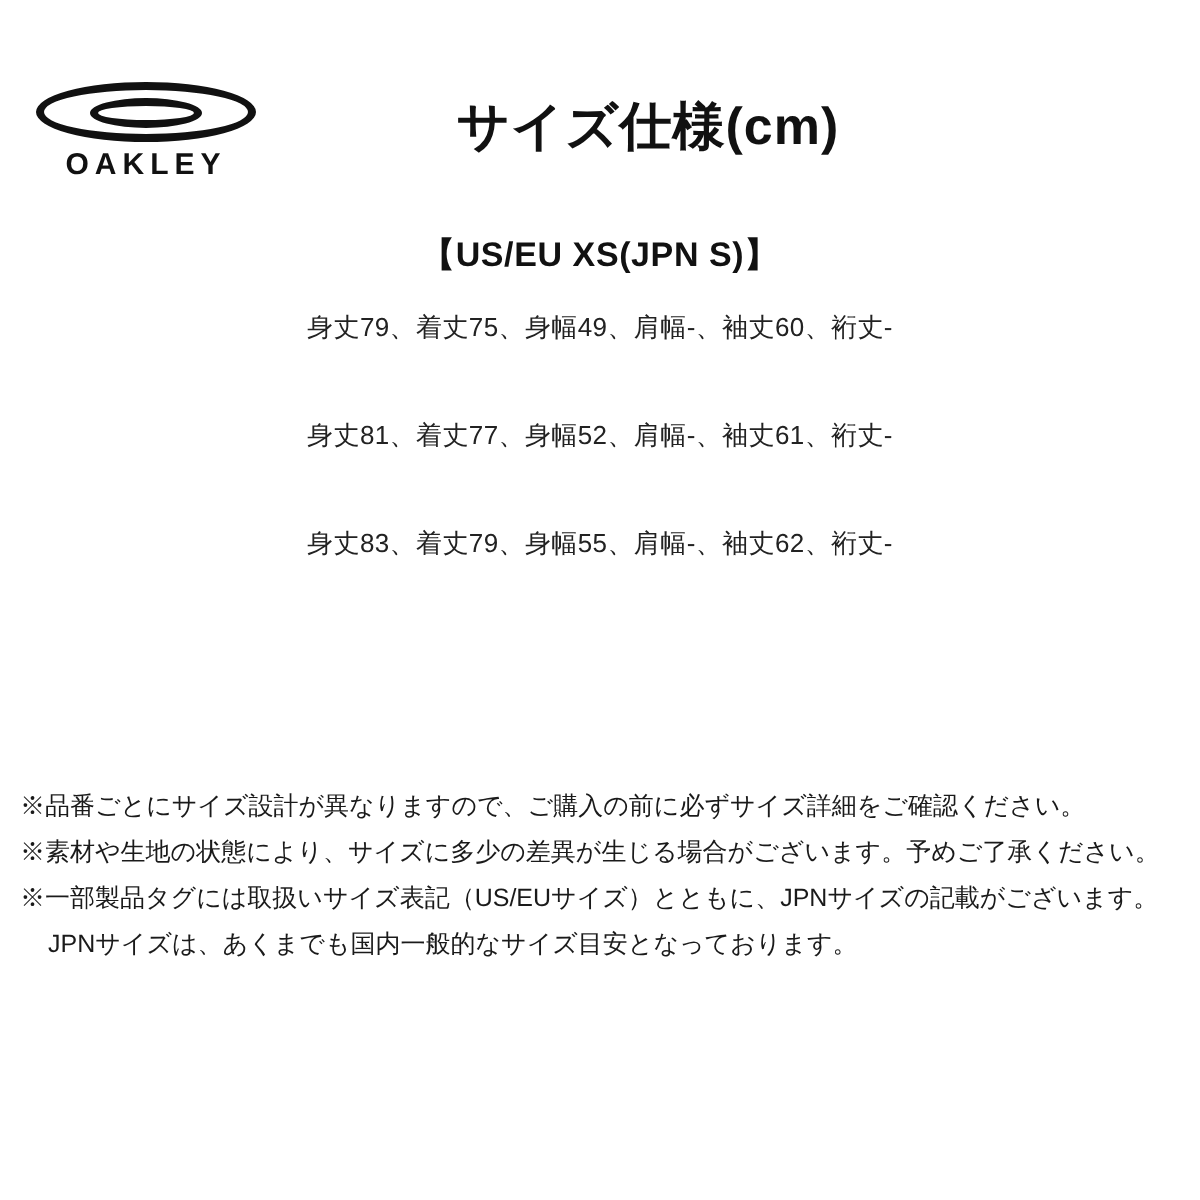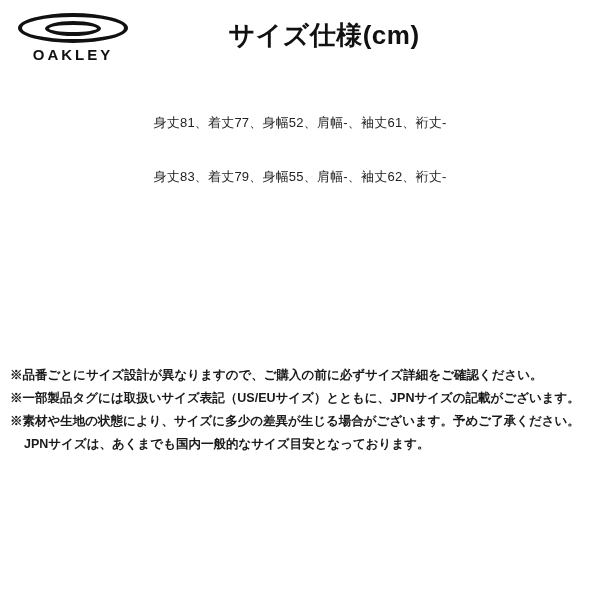--- a/index.html
+++ b/index.html
@@ -12,20 +12,21 @@
     background: #ffffff;
     font-family: "Liberation Sans", sans-serif;
     color: #1a1a1a;
     overflow: hidden;
   }
   .page {
     position: relative;
     width: 600px;
     height: 468px;
     box-sizing: border-box;
+    margin-top: 28px;
   }
   
   .header {
     position: relative;
     height: 78px;
   }
   .brand {
     position: absolute;
     left: 8px;
     top: 12px;
@@ -100,21 +101,20 @@
 
   
   .notes {
     position: absolute;
     left: 10px;
     right: 10px;
     bottom: 12px;
     font-size: 12.5px;
     color: #1a1a1a;
     line-height: 1.85;
-    font-weight: bold;
   }
   .note-line {
     white-space: nowrap;
   }
   .note-indent {
     padding-left: 14px;
   }
 </style>
 </head>
 <body>
@@ -125,33 +125,35 @@
     <div class="brand">
       <div class="brand-ellipse"></div>
       <div class="brand-word">OAKLEY</div>
     </div>
     <div class="title">サイズ仕様(cm)</div>
   </div>
 
   <div class="sizes">
 
     <div class="size-block">
+      <div class="size-label">【US/EU XS(JPN S)】</div>
+      <div class="size-values">身丈79、着丈75、身幅49、肩幅-、袖丈60、裄丈-</div>
     </div>
 
     <div class="size-block">
       <div class="size-values">身丈81、着丈77、身幅52、肩幅-、袖丈61、裄丈-</div>
     </div>
 
     <div class="size-block">
       <div class="size-values">身丈83、着丈79、身幅55、肩幅-、袖丈62、裄丈-</div>
     </div>
 
 
   </div>
 
   <div class="notes">
     <div class="note-line">※品番ごとにサイズ設計が異なりますので、ご購入の前に必ずサイズ詳細をご確認ください。</div>
+    <div class="note-line">※素材や生地の状態により、サイズに多少の差異が生じる場合がございます。予めご了承ください。</div>
     <div class="note-line">※一部製品タグには取扱いサイズ表記（US/EUサイズ）とともに、JPNサイズの記載がございます。</div>
-    <div class="note-line">※素材や生地の状態により、サイズに多少の差異が生じる場合がございます。予めご了承ください。</div>
     <div class="note-line note-indent">JPNサイズは、あくまでも国内一般的なサイズ目安となっております。</div>
   </div>
 
 </div>
 
 </body></html>

